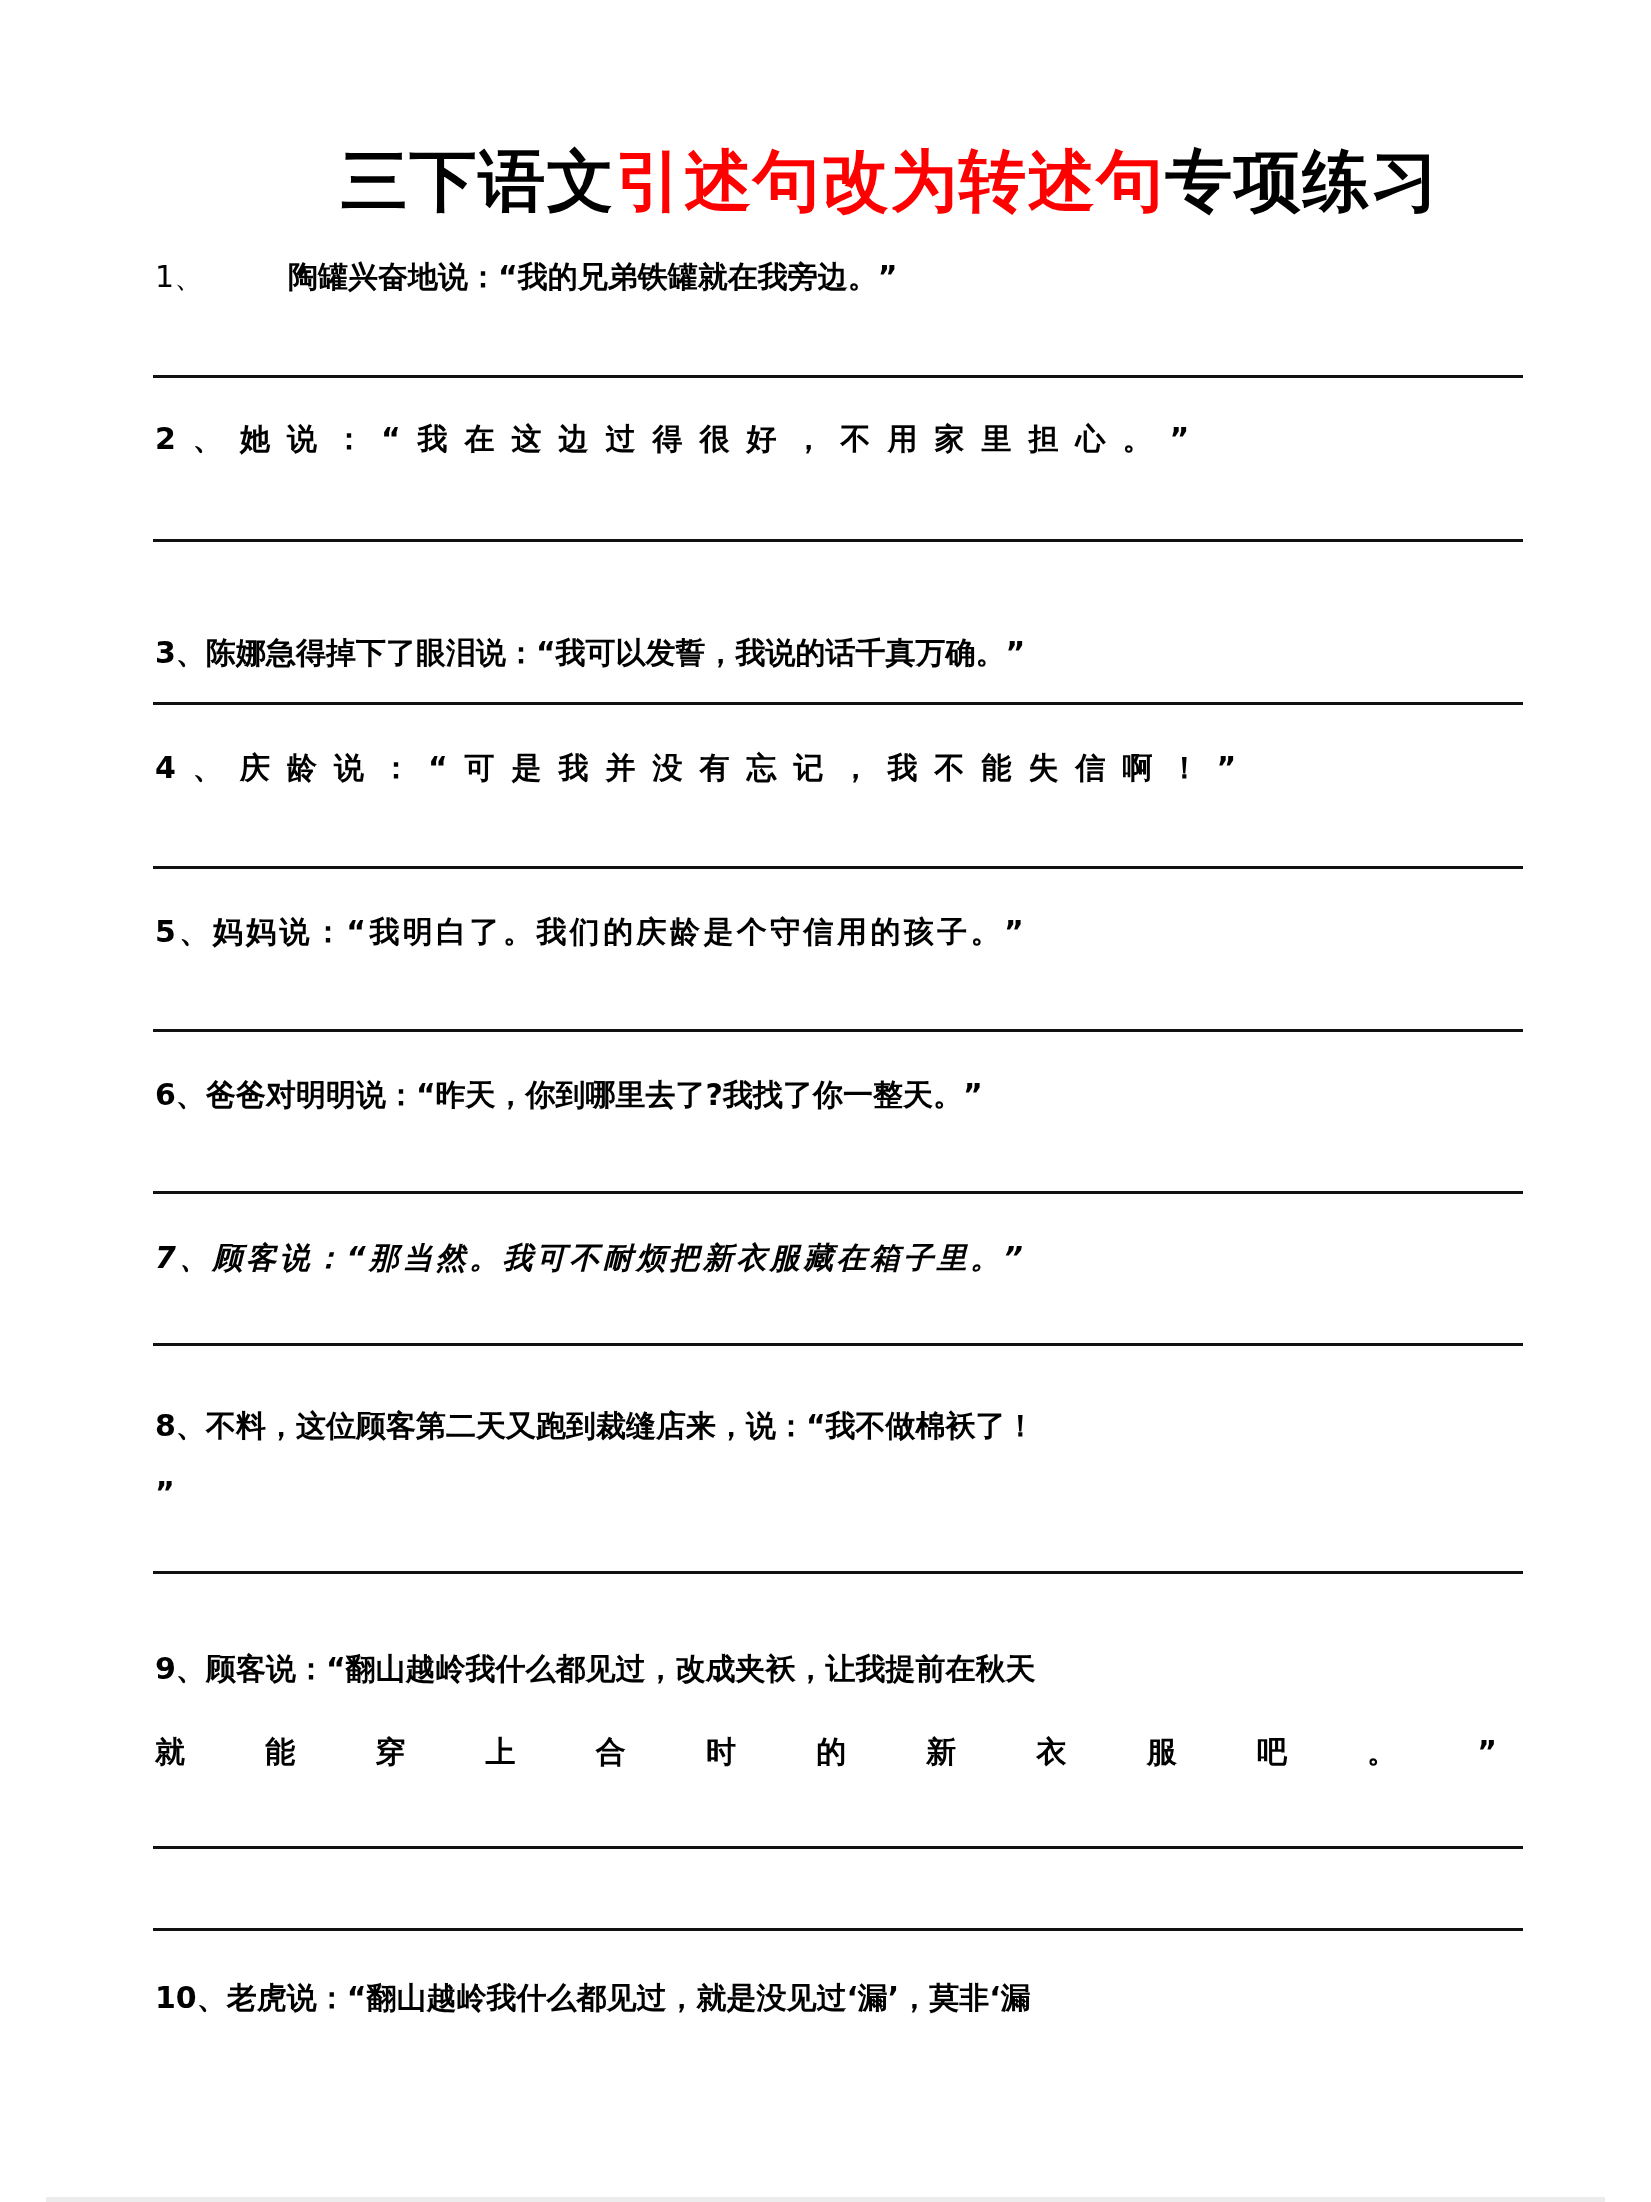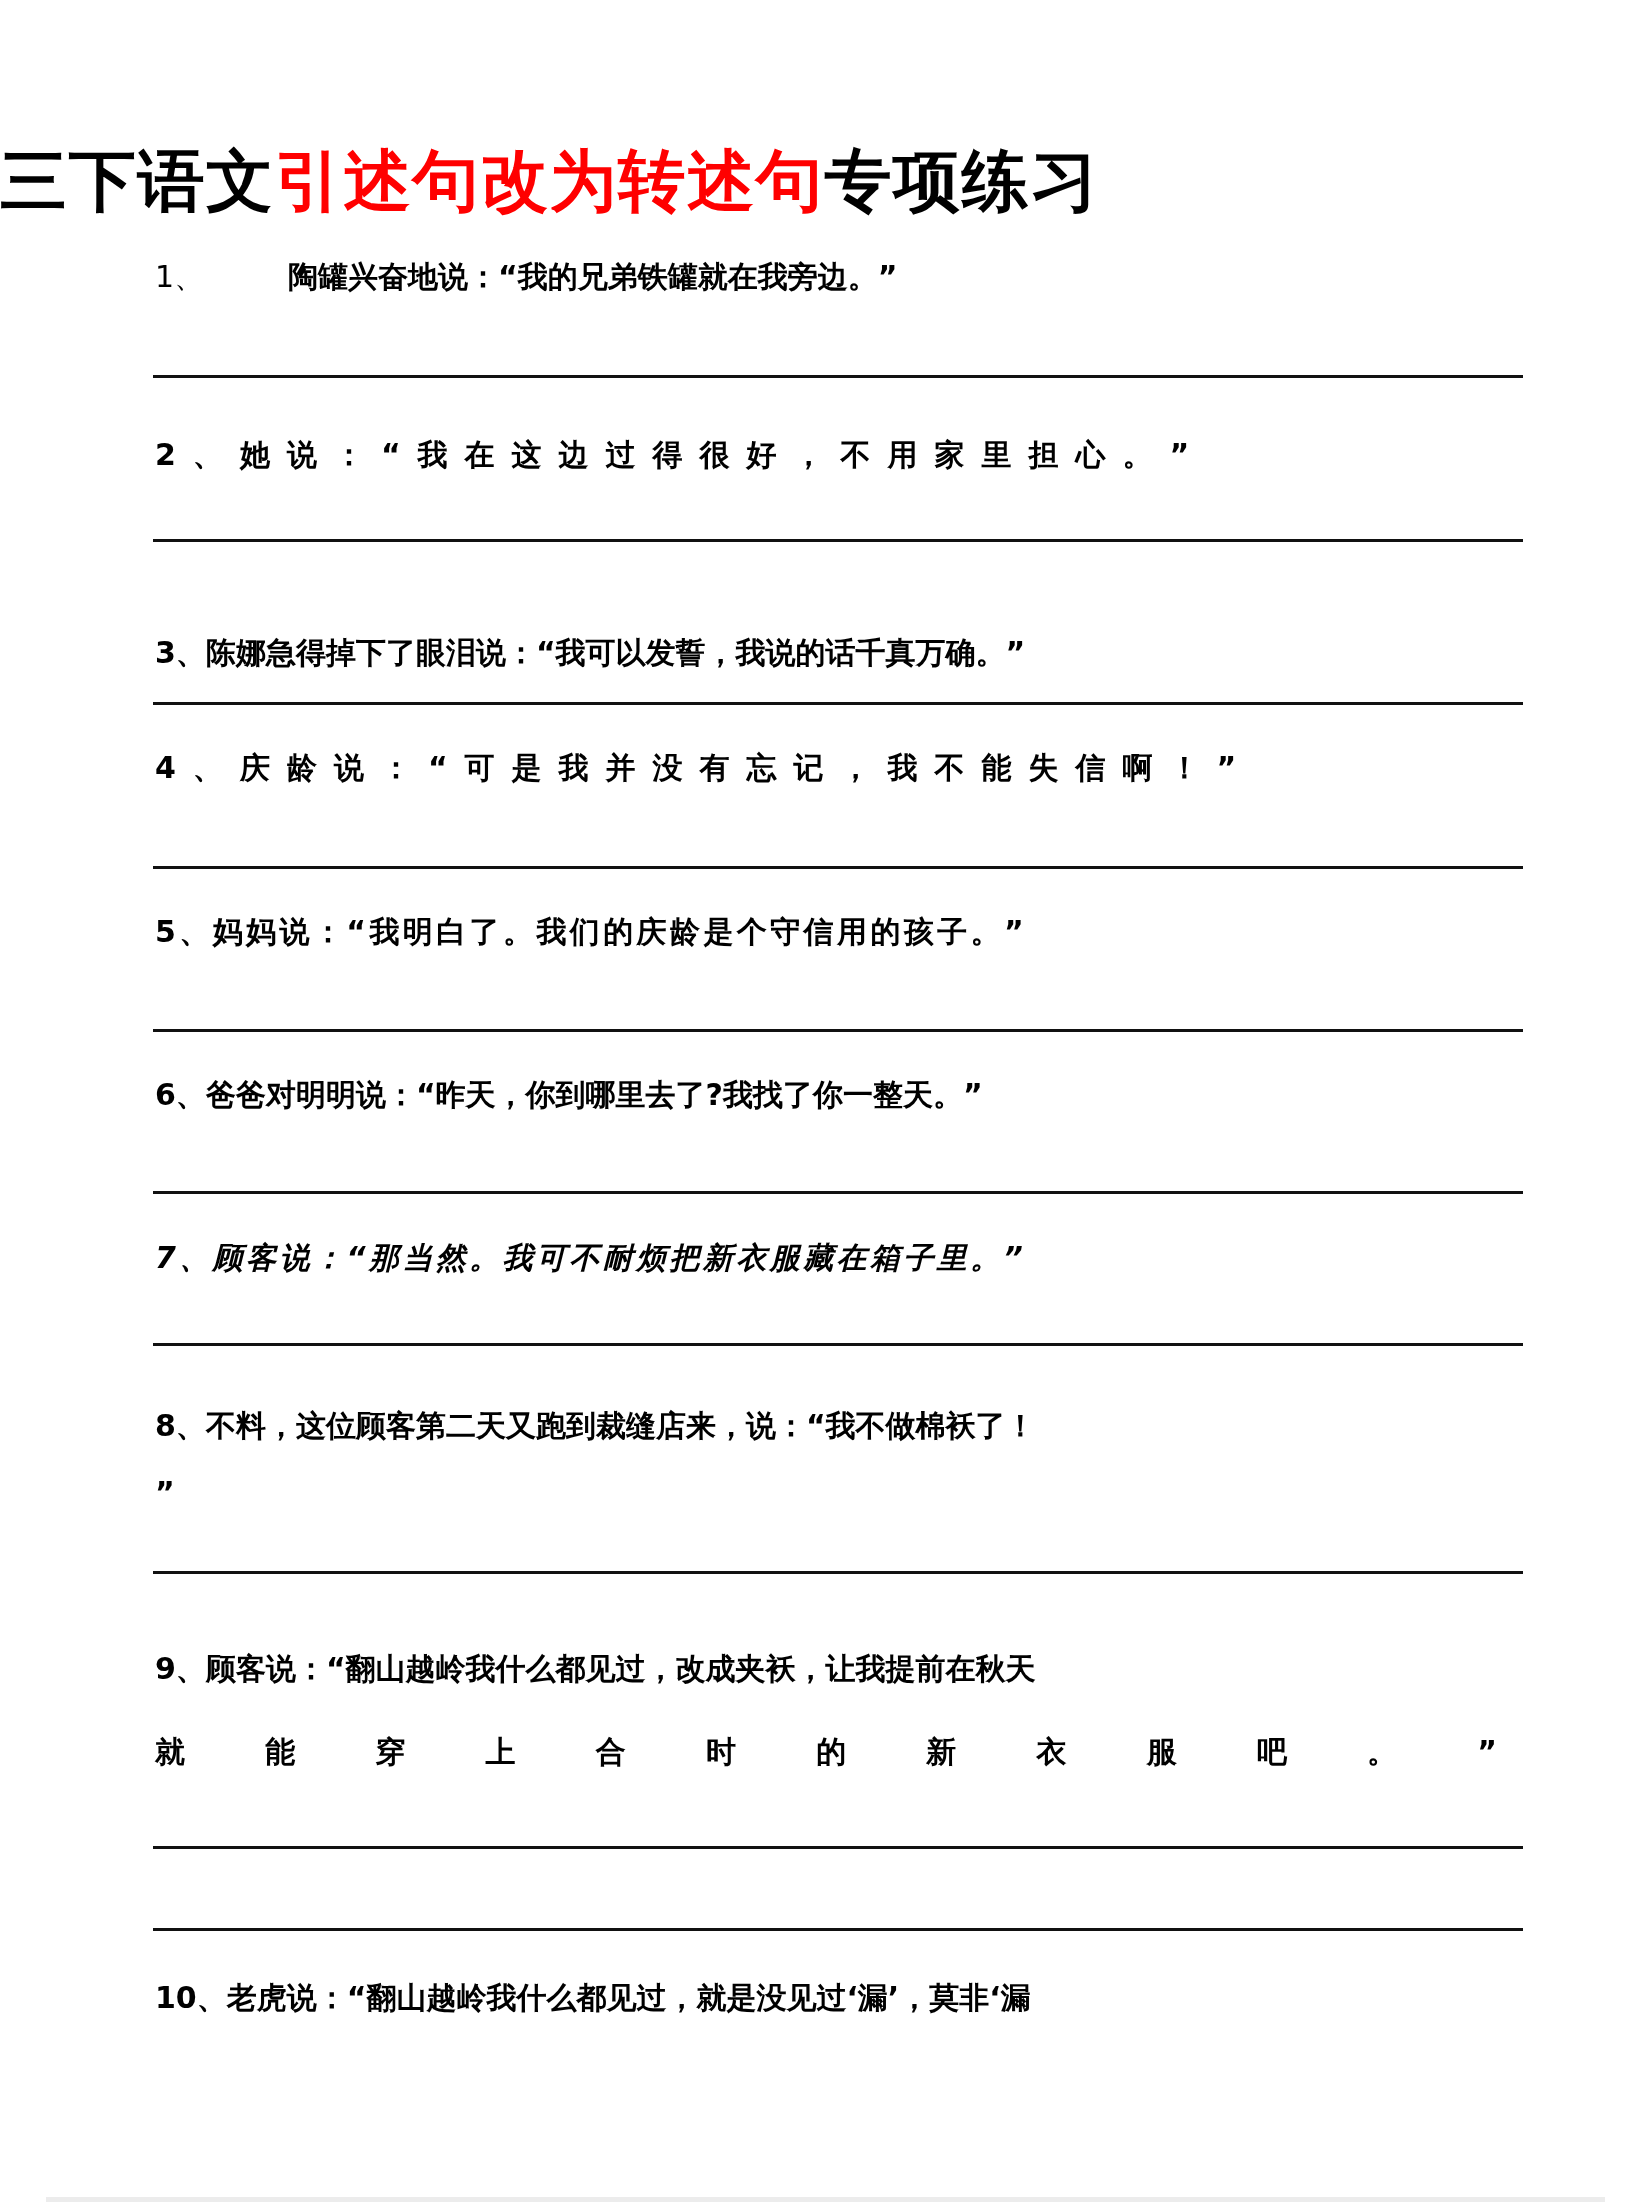--- a/index.html
+++ b/index.html
@@ -1,18 +1,18 @@
 <!DOCTYPE html>
 <html style="font-size:13.8px"><head>
 <meta charset="utf-8">
 <style>
   html, body { margin: 0; padding: 0; background: #ffffff; }
   body { width: 1652px; height: 2203px; position: relative; overflow: hidden;
          font-family: "DejaVu Sans", "Liberation Sans", sans-serif; color: #000; }
-  .title { position: absolute; left: 0; width: 1440px; top: 138px; text-align: left;
+  .title { position: absolute; left: 0; width: 1440px; top: 138px; text-align: right;
            font-size: 67px; font-weight: bold; letter-spacing: 1.7px; line-height: 86px; }
   .title .red { color: #ff0000; }
   .q { position: absolute; left: 155px; width: 1377px; font-size: 30px; font-weight: bold;
        line-height: 60px; white-space: nowrap; }
   .q .num { font-weight: bold; }
   .q.first .num { font-weight: normal; display: inline-block; width: 133px; }
   .wide { letter-spacing: 17px; }
   .wide2 { letter-spacing: 3.4px; }
   .spread { display: flex; justify-content: space-between; width: 1342px; }
   .line { position: absolute; left: 153px; width: 1370px; height: 3.4px; background: #111; }
@@ -21,21 +21,21 @@
 </head>
 <body>
 
 <div class="title"><span>三下语文</span><span class="red">引述句改为转述句</span><span>专项练习</span></div>
 
 <div class="q first" style="top:247px;">
   <span class="num">1、</span><span>陶罐兴奋地说：“我的兄弟铁罐就在我旁边。”</span>
 </div>
 <div class="line" style="top:375px;"></div>
 
-<div class="q wide" style="top:425px;">
+<div class="q wide" style="top:409px;">
   <span class="num">2、</span><span>她说：“我在这边过得很好，不用家里担心。”</span>
 </div>
 <div class="line" style="top:539px;"></div>
 
 <div class="q" style="top:575px;margin-top:48px;">
   <span class="num">3、</span><span>陈娜急得掉下了眼泪说：“我可以发誓，我说的话千真万确。”</span>
 </div>
 <div class="line" style="top:702px;"></div>
 
 <div class="q wide" style="top:738px;">

